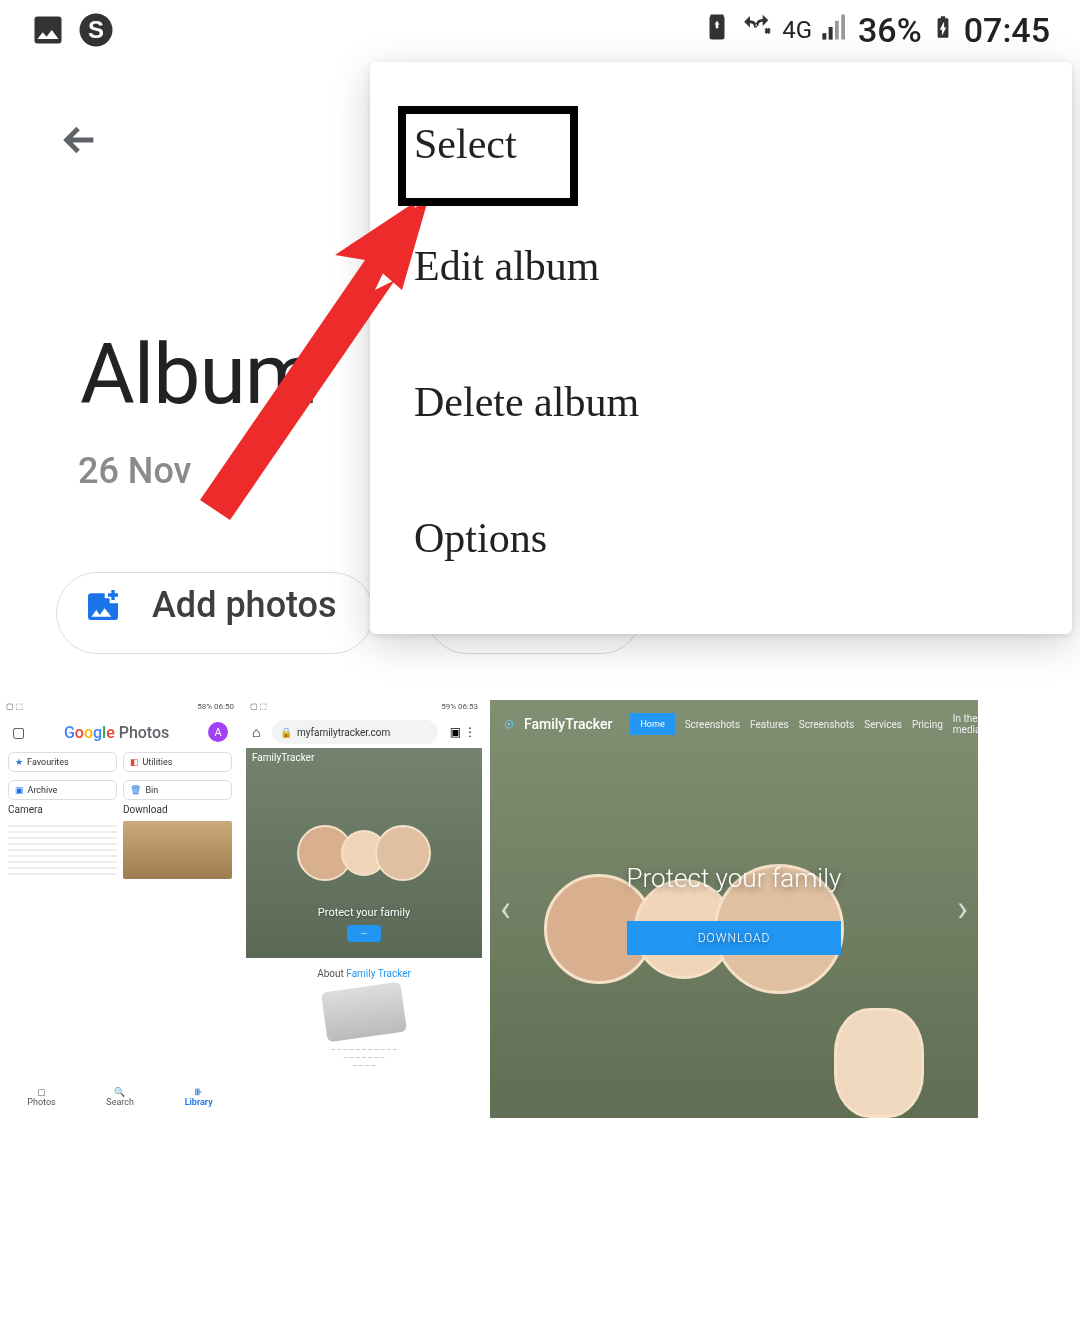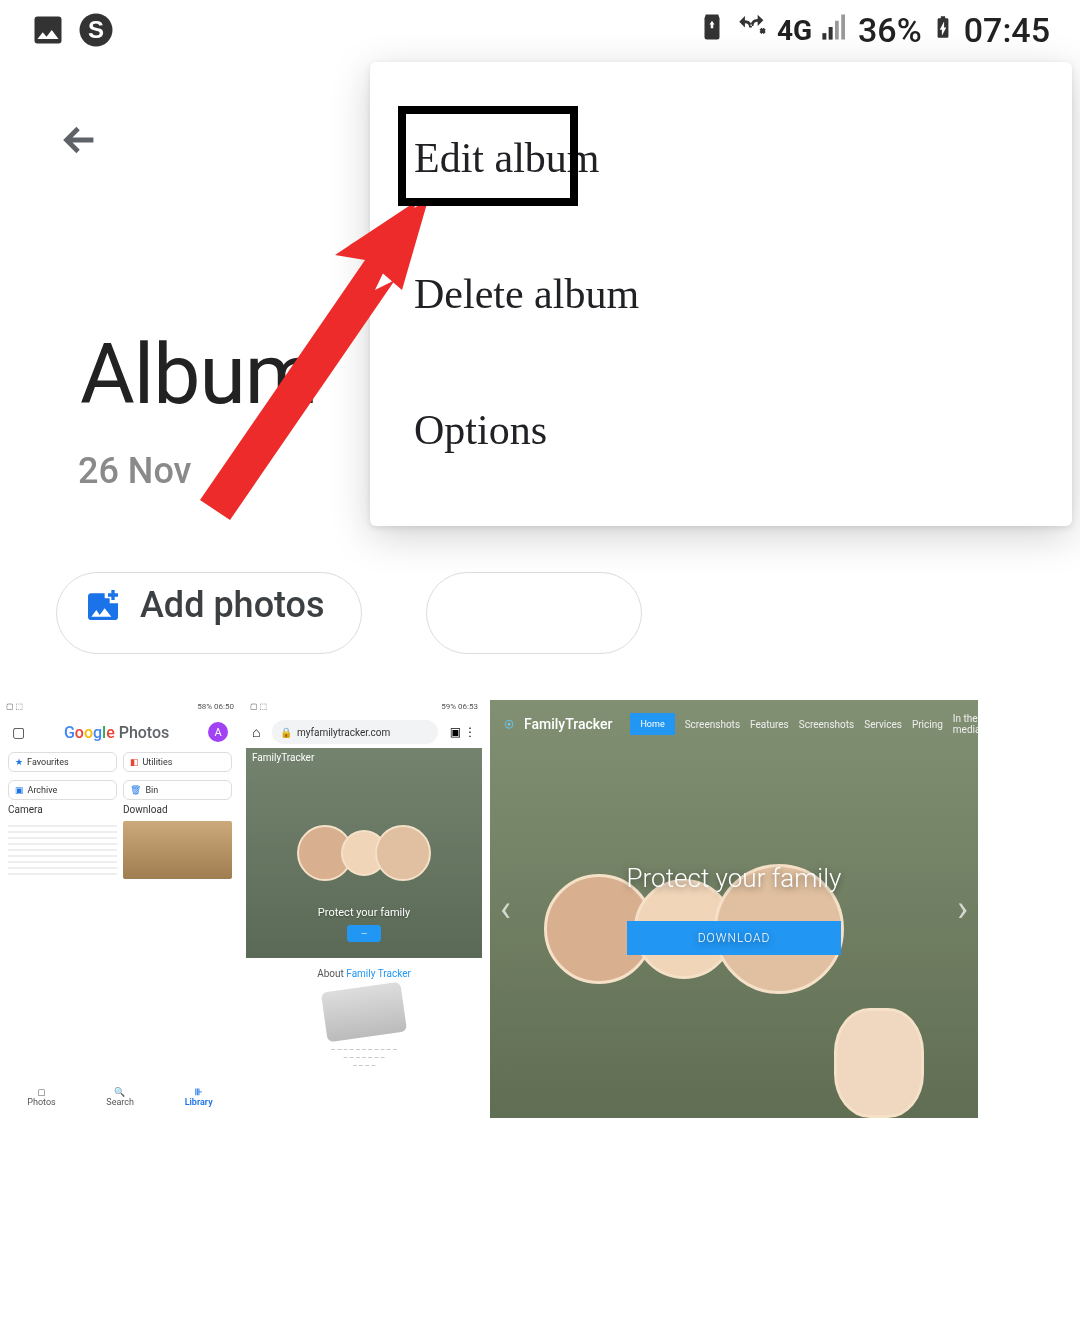--- a/index.html
+++ b/index.html
@@ -12,21 +12,21 @@
   .status-icon { width: 36px; height: 36px; }
 
   
   .back-btn { position: absolute; top: 115px; left: 55px; width: 50px; height: 50px; display: flex; align-items: center; justify-content: center; }
 
   
   .album-title { position: absolute; top: 325px; left: 80px; font-size: 84px; font-weight: 400; color: #222; letter-spacing: -1px; }
   .album-date { position: absolute; top: 450px; left: 78px; font-size: 36px; color: #8a8a8a; font-weight: 500; }
 
   
-  .add-photos-pill { position: absolute; top: 572px; left: 56px; height: 82px; border: 1px solid #dadce0; border-radius: 41px; padding: 0 36px 16px 26px; display: flex; align-items: center; gap: 17px; font-size: 36px; font-weight: 500; color: #3c4043; background: #fff; }
+  .add-photos-pill { position: absolute; top: 572px; left: 56px; height: 82px; border: 1px solid #dadce0; border-radius: 41px; padding: 0 36px 16px 26px; display: flex; align-items: center; gap: 29px; font-size: 36px; font-weight: 500; color: #3c4043; background: #fff; }
   .add-photos-pill .icon { width: 40px; height: 40px; color: #1a73e8; }
   .ghost-pill { position: absolute; top: 572px; left: 426px; height: 82px; width: 216px; border: 1px solid #dadce0; border-radius: 41px; background: #fff; }
 
   
   .menu-panel { position: absolute; top: 62px; left: 370px; right: 8px; background: #fff; border-radius: 6px; box-shadow: 0 10px 40px rgba(0,0,0,0.18), 0 2px 6px rgba(0,0,0,0.1); padding: 28px 0; z-index: 50; }
   .menu-item { padding: 30px 44px; font-size: 42px; color: #202124; font-family: "Comic Sans MS", "Chalkboard SE", cursive; font-weight: 500; }
   .menu-item.tall { padding-top: 44px; padding-bottom: 44px; }
 
   
   .highlight-box { position: absolute; top: 106px; left: 398px; width: 180px; height: 100px; border: 8px solid #000; z-index: 60; pointer-events: none; }
@@ -118,21 +118,21 @@
           <path d="M7 2h10l1 3v15a2 2 0 0 1-2 2H8a2 2 0 0 1-2-2V5l1-3z"></path>
           <path fill="#fff" d="M12 7l2 3h-1v3h-2v-3h-1l2-3z" transform="rotate(0 12 12)"></path>
         </svg>
     </span>
     <span>
       <svg viewBox="0 0 24 24" width="34" height="34" fill="#333">
           <path d="M16 4l4 4-4 4V9c-2 0-3 1-3 3h-2c0-3 2-5 5-5V4zM3 9l4 4v-3c2 0 3 1 3 3h2c0-3-2-5-5-5V5L3 9z"></path>
           <path d="M18 14l3 3M21 14l-3 3" stroke="#333" stroke-width="2"></path>
         </svg>
     </span>
-    <span style="font-size:28px;font-weight:700;">4G</span>
+    <span style="font-size:24px;font-weight:400;">4G</span>
     <span>
       <svg viewBox="0 0 24 24" width="30" height="30" fill="#333">
           <path d="M2 22h3v-5H2v5zm5 0h3V12H7v10zm5 0h3V7h-3v15zm5 0h3V2h-3v20z" opacity=".5"></path>
           <path d="M2 22h3v-5H2v5zm5 0h3V12H7v10z"></path>
         </svg>
     </span>
     <span>36%</span>
     <span>
       <svg viewBox="0 0 24 24" width="26" height="30" fill="#333">
           <path d="M15.67 4H14V2h-4v2H8.33C7.6 4 7 4.6 7 5.33v15.33C7 21.4 7.6 22 8.33 22h7.33c.74 0 1.34-.6 1.34-1.33V5.33C17 4.6 16.4 4 15.67 4zM11 20v-5.5H9L13 7v5.5h2L11 20z"></path>
@@ -155,20 +155,21 @@
   <span class="icon">
     <svg viewBox="0 0 24 24" width="40" height="40" fill="#1a73e8">
         <path d="M19 7v2h-2V7h-2V5h2V3h2v2h2v2h-2zm-3 4V8h-3V5H5a2 2 0 0 0-2 2v12a2 2 0 0 0 2 2h14a2 2 0 0 0 2-2v-8h-5zM5 19l3-4 2 3 3-4 4 5H5z"></path>
       </svg>
   </span>
   <span>Add photos</span>
 </div>
 <div class="ghost-pill"></div>
 
 <div class="menu-panel">
+  <div class="menu-item">Select</div>
   <div class="menu-item tall">Edit album</div>
   <div class="menu-item tall">Delete album</div>
   <div class="menu-item tall">Options</div>
 </div>
 
 <div class="highlight-box"></div>
 
 <svg class="arrow-annotation" viewBox="0 0 260 320">
   <defs></defs>
   <polygon points="248,0 205,90 225,80 60,320 30,300 195,60 165,55" fill="#ee2b2b"></polygon>

